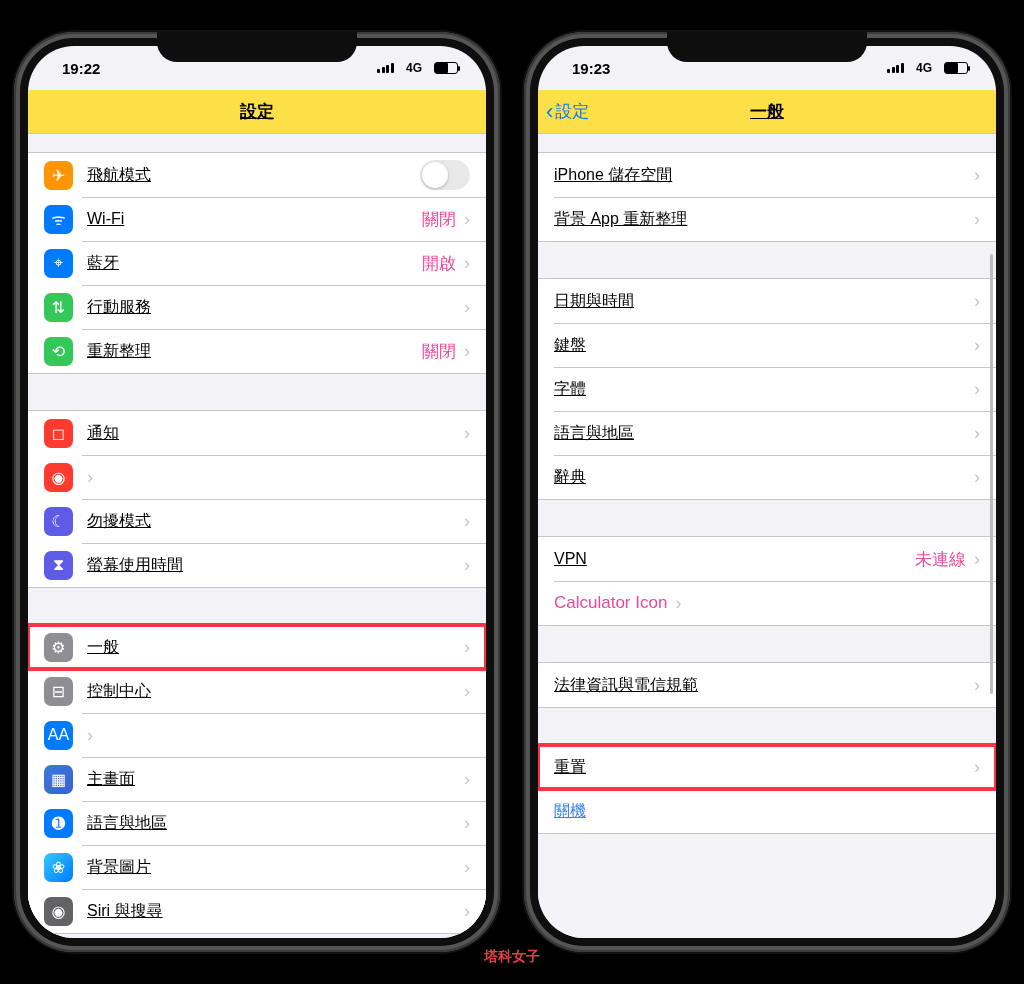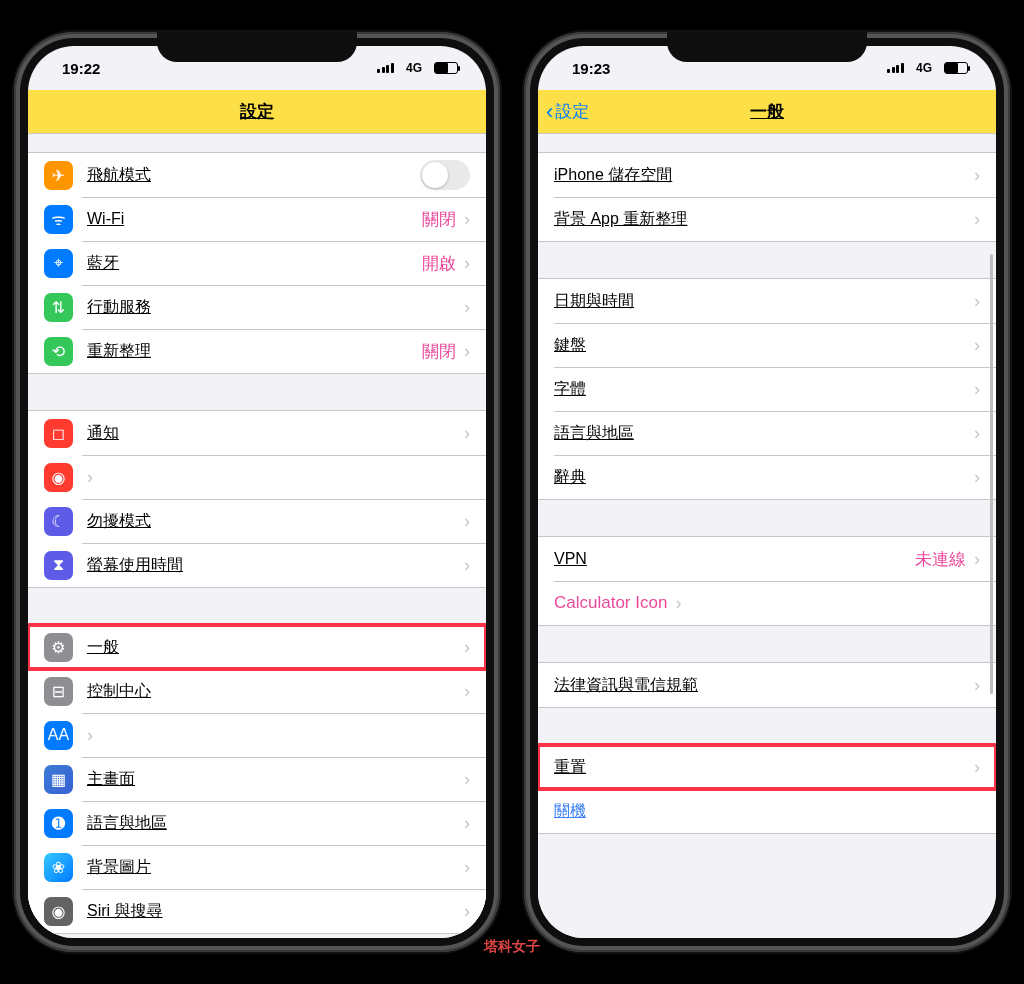--- a/index.html
+++ b/index.html
@@ -113,21 +113,21 @@
   }
   .highlight {
     outline: 4px solid #ff3247;
     outline-offset: -2px;
     position:relative; z-index:2;
   }
   .scrollbar {
     position:absolute; right:3px; width:3px; background:#bdbdbd; border-radius:2px;
   }
   .watermark {
-    position:absolute; bottom:28px; left:50%; transform:translateX(-50%);
+    position:absolute; bottom:18px; left:50%; transform:translateX(-50%);
     color:#d44; font-size:14px; font-weight:600; text-shadow:0 0 2px #000;
   }
   
   .bg-orange{background:#ff9500}.bg-blue{background:#007aff}.bg-green{background:#34c759}.bg-red{background:#ff3b30}
   .bg-gray{background:#8e8e93}.bg-darkgray{background:#636366}.bg-indigo{background:#5e5ce6}
   .grid-icon{background:linear-gradient(135deg,#3a7bd5,#3a60d5);}
   .wall-icon{background:linear-gradient(135deg,#34c8ff,#007aff);}
 </style>
 </head>
 <body>

